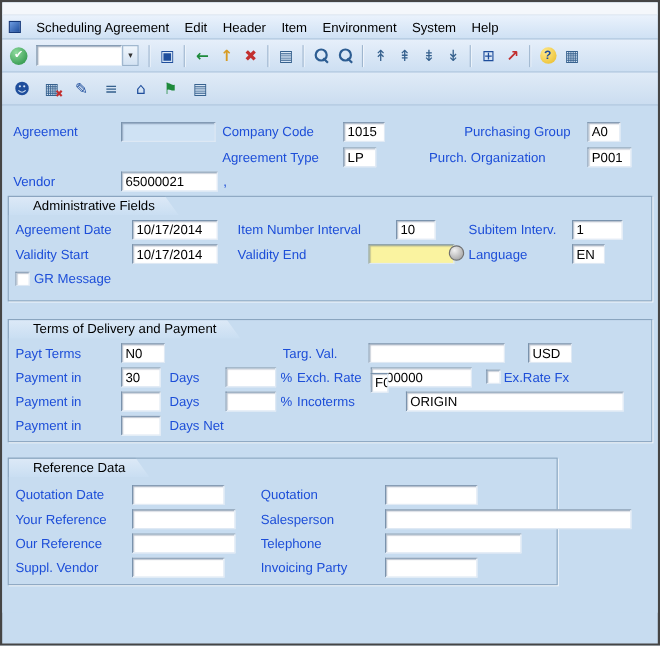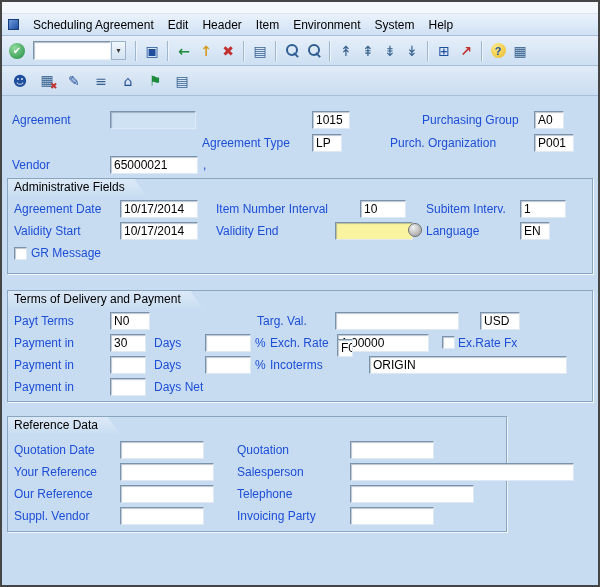--- a/index.html
+++ b/index.html
@@ -40,21 +40,21 @@
   .stack .over { position:absolute; right:-4px; bottom:-3px; font-size:9px; color:#c22f2f; font-weight:bold; }
 
   .content { position:relative; height:461px; background:var(--content-bg,#c7dcf0); font-size:12px; }
 
   .lbl { position:absolute; height:17px; line-height:17px; font-size:12px; color:#1d4ed8; white-space:nowrap; }
   .fld { position:absolute; height:18px; line-height:16px; background:#fff; border:1px solid; border-color:#7a93ad #dfe9f4 #dfe9f4 #7a93ad; box-shadow:inset 1px 1px 1px rgba(70,90,120,.35); font-size:12px; padding:0 3px; white-space:nowrap; overflow:hidden; cursor:text; }
   .fld.ro { background:#cfe2f4; }
   .fld.hl { background:var(--highlight,#faf3a0); }
   .cb { position:absolute; width:13px; height:13px; background:#fff; border:1px solid; border-color:#7a93ad #dfe9f4 #dfe9f4 #7a93ad; box-shadow:inset 1px 1px 1px rgba(70,90,120,.35); cursor:pointer; }
   .group { position:absolute; border:1px solid #8aa5bf; box-shadow:1px 1px 0 rgba(255,255,255,.75); }
-  .gtab { position:absolute; top:-1px; left:-1px; height:18px; line-height:17px; padding:0 22px 0 6px; background:linear-gradient(#dce9f7,#c9def2); font-size:12px; clip-path:polygon(0 0, calc(100% - 13px) 0, 100% 100%, 0 100%); border-top:1px solid #8aa5bf; border-left:1px solid #8aa5bf; white-space:nowrap; }
+  .gtab { position:absolute; top:-1px; left:-1px; height:18px; line-height:17px; padding:0 22px 0 22px; background:linear-gradient(#dce9f7,#c9def2); font-size:12px; clip-path:polygon(0 0, calc(100% - 13px) 0, 100% 100%, 0 100%); border-top:1px solid #8aa5bf; border-left:1px solid #8aa5bf; white-space:nowrap; }
   .cursor-ic { position:absolute; width:14px; height:14px; border-radius:50%; background:radial-gradient(circle at 35% 30%,#f1f1f1,#969696); border:1px solid #6f6f6f; }
 </style>
 </head>
 <body>
 
 <div class="window">
 
   <div class="top-strip"></div>
 
   <div class="menubar">
@@ -167,37 +167,38 @@
     </div>
     <div class="group" style="left:5px; top:194px; width:586px; height:112px;">
       <span class="gtab">Terms of Delivery and Payment</span>
     </div>
     <div class="group" style="left:5px; top:320px; width:500px; height:116px;">
       <span class="gtab">Reference Data</span>
     </div>
 
     <span class="lbl" style="left:10px; top:16px;">Agreement</span>
     <span class="fld ro" style="left:108px; top:15px; width:86px;"></span>
+    <span class="lbl" style="left:200px; top:16px;">Company Code</span>
     <span class="fld" style="left:310px; top:15px; width:38px;">1015</span>
     <span class="lbl" style="left:388px; top:16px;margin-left:32px;">Purchasing Group</span>
     <span class="fld" style="left:532px; top:15px; width:30px;">A0</span>
 
     <span class="lbl" style="left:200px; top:39px;">Agreement Type</span>
     <span class="fld" style="left:310px; top:38px; width:30px;">LP</span>
     <span class="lbl" style="left:388px; top:39px;">Purch. Organization</span>
     <span class="fld" style="left:532px; top:38px; width:40px;">P001</span>
 
     <span class="lbl" style="left:10px; top:61px;">Vendor</span>
     <span class="fld" style="left:108px; top:60px; width:88px;">65000021</span>
     <span class="lbl" style="left:201px; top:61px;">,</span>
 
     <span class="lbl" style="left:12px; top:105px;">Agreement Date</span>
     <span class="fld" style="left:118px; top:104px; width:78px;">10/17/2014</span>
     <span class="lbl" style="left:214px; top:105px;">Item Number Interval</span>
-    <span class="fld" style="left:358px; top:104px; width:46px;">10</span>
+    <span class="fld" style="left:358px; top:104px; width:36px;">10</span>
     <span class="lbl" style="left:424px; top:105px;">Subitem Interv.</span>
     <span class="fld" style="left:518px; top:104px; width:46px;">1</span>
 
     <span class="lbl" style="left:12px; top:127px;">Validity Start</span>
     <span class="fld" style="left:118px; top:126px; width:78px;">10/17/2014</span>
     <span class="lbl" style="left:214px; top:127px;">Validity End</span>
     <span class="fld hl" style="left:333px; top:126px; width:78px;"></span>
     <span class="cursor-ic" style="left:406px; top:127px;"></span>
     <span class="lbl" style="left:424px; top:127px;text-align:right;">Language</span>
     <span class="fld" style="left:518px; top:126px; width:30px;">EN</span>

